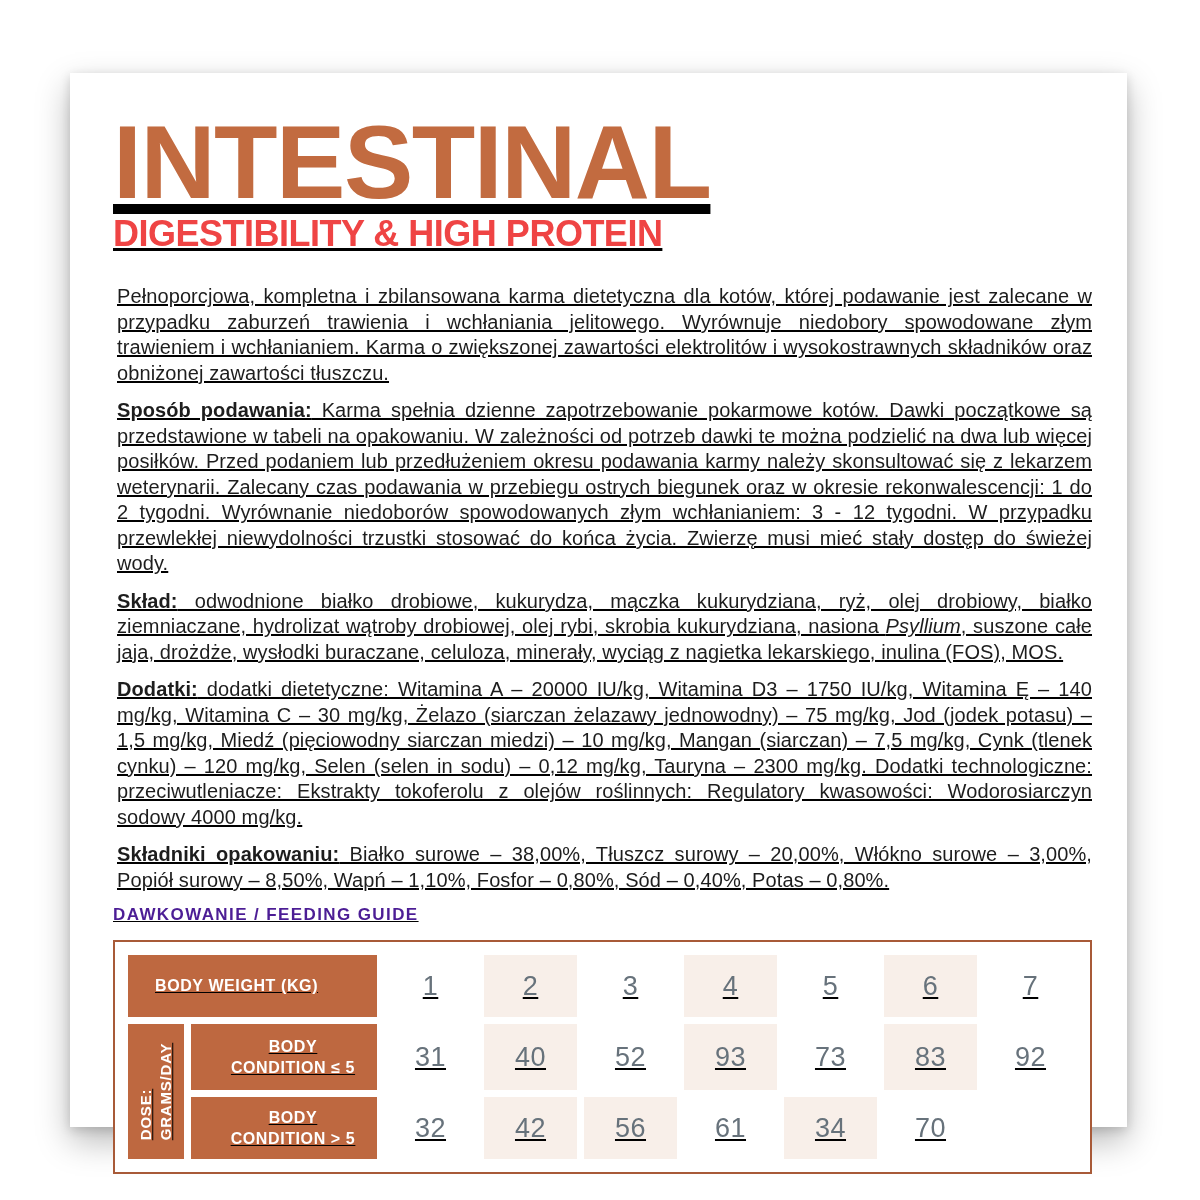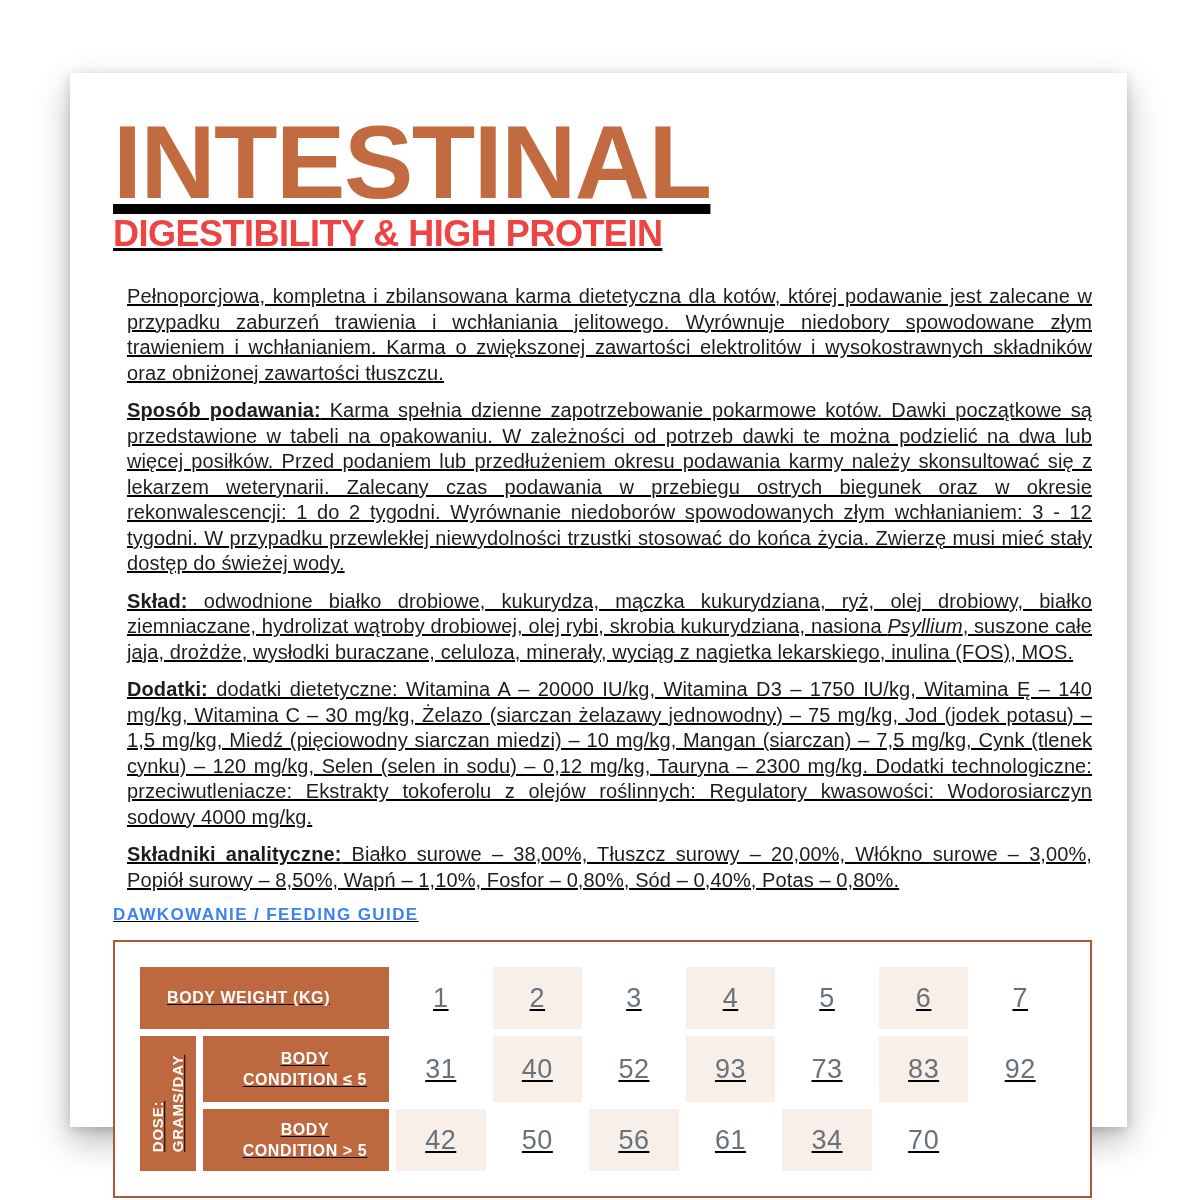--- a/index.html
+++ b/index.html
@@ -40,41 +40,41 @@
     font-weight: 700;
     letter-spacing: -0.5px;
   }
   .rule {
     height: 3px;
     background: #C1754B;
     margin-top: 12px;
     margin-bottom: 20px;
   }
   p.body {
-    margin: 0 0 12px 14px;
+    margin: 0 0 12px 4px;
     font-size: 20px;
     line-height: 25.5px;
     color: #1d1d1d;
     text-align: justify;
     letter-spacing: 0.1px;
   }
   p.body strong { font-weight: 700; }
   p.body .it { font-style: italic; }
   .guide { margin-top: auto; }
   .guide-heading {
-    color: #3b82f6;
+    color: #4c1d95;
     font-size: 17px;
     font-weight: 700;
     letter-spacing: 1.4px;
     margin-bottom: 15px;
   }
   .tbl {
     border: 2px solid #A85A38;
     background: #ffffff;
-    padding: 25px;
+    padding: 13px;
     display: grid;
     grid-template-columns: 56px 186px repeat(7, 1fr);
     grid-template-rows: 62px 66px 62px;
     gap: 7px;
     box-sizing: border-box;
   }
   .cell { display: flex; align-items: center; }
   .orange {
     background: #BE6840;
     color: #ffffff;
@@ -126,21 +126,21 @@
   <div class="rule"></div>
 
   <p class="body"><span>Pełnoporcjowa, kompletna i zbilansowana karma dietetyczna dla kotów, której podawanie jest zalecane w przypadku zaburzeń trawienia i wchłaniania jelitowego. Wyrównuje niedobory spowodowane złym trawieniem i wchłanianiem. Karma o zwiększonej zawartości elektrolitów i wysokostrawnych składników oraz obniżonej zawartości tłuszczu.</span></p>
 
   <p class="body"><strong>Sposób podawania:</strong><span> Karma spełnia dzienne zapotrzebowanie pokarmowe kotów. Dawki początkowe są przedstawione w tabeli na opakowaniu. W zależności od potrzeb dawki te można podzielić na dwa lub więcej posiłków. Przed podaniem lub przedłużeniem okresu podawania karmy należy skonsultować się z lekarzem weterynarii. Zalecany czas podawania w przebiegu ostrych biegunek oraz w okresie rekonwalescencji: 1 do 2 tygodni. Wyrównanie niedoborów spowodowanych złym wchłanianiem: 3 - 12 tygodni. W przypadku przewlekłej niewydolności trzustki stosować do końca życia. Zwierzę musi mieć stały dostęp do świeżej wody.</span></p>
 
   <p class="body"><strong>Skład:</strong><span> odwodnione białko drobiowe, kukurydza, mączka kukurydziana, ryż, olej drobiowy, białko ziemniaczane, hydrolizat wątroby drobiowej, olej rybi, skrobia kukurydziana, nasiona </span><span class="it">Psyllium</span><span>, suszone całe jaja, drożdże, wysłodki buraczane, celuloza, minerały, wyciąg z nagietka lekarskiego, inulina (FOS), MOS.</span></p>
 
   <p class="body"><strong>Dodatki:</strong><span> dodatki dietetyczne: Witamina A – 20000 IU/kg, Witamina D3 – 1750 IU/kg, Witamina Ę – 140 mg/kg, Witamina C – 30 mg/kg, Żelazo (siarczan żelazawy jednowodny) – 75 mg/kg, Jod (jodek potasu) – 1,5 mg/kg, Miedź (pięciowodny siarczan miedzi) – 10 mg/kg, Mangan (siarczan) – 7,5 mg/kg, Cynk (tlenek cynku) – 120 mg/kg, Selen (selen in sodu) – 0,12 mg/kg, Tauryna – 2300 mg/kg. Dodatki technologiczne: przeciwutleniacze: Ekstrakty tokoferolu z olejów roślinnych: Regulatory kwasowości: Wodorosiarczyn sodowy 4000 mg/kg.</span></p>
 
-  <p class="body"><strong>Składniki analityczne:</strong><span> Białko surowe – 38,00%, Tłuszcz surowy – 20,00%, Włókno surowe – 3,00%, Popiół surowy – 8,50%, Wapń – 1,10%, Fosfor – 0,80%, Sód – 0,40%, Potas – 0,80%.</span></p>
+  <p class="body"><strong>Składniki opakowaniu:</strong><span> Białko surowe – 38,00%, Tłuszcz surowy – 20,00%, Włókno surowe – 3,00%, Popiół surowy – 8,50%, Wapń – 1,10%, Fosfor – 0,80%, Sód – 0,40%, Potas – 0,80%.</span></p>
 
   <div class="guide">
     <div class="guide-heading">DAWKOWANIE / FEEDING GUIDE</div>
 
     <div class="tbl">
 
       <div class="cell orange bw">BODY WEIGHT (KG)</div>
       <div class="cell num">1</div>
       <div class="cell num beige">2</div>
       <div class="cell num">3</div>
@@ -165,22 +165,22 @@
       <div class="cell num">52</div>
       <div class="cell num beige">93</div>
       <div class="cell num">73</div>
       <div class="cell num beige">83</div>
       <div class="cell num">92</div>
 
       <div class="cell orange cond">
         <div>BODY</div>
         <div>CONDITION &gt; 5</div>
       </div>
+      <div class="cell num">32</div>
       <div class="cell num beige">42</div>
-      <div class="cell num">50</div>
       <div class="cell num beige">56</div>
       <div class="cell num">61</div>
       <div class="cell num beige">34</div>
       <div class="cell num">70</div>
 
     </div>
   </div>
 
 </div>
 

